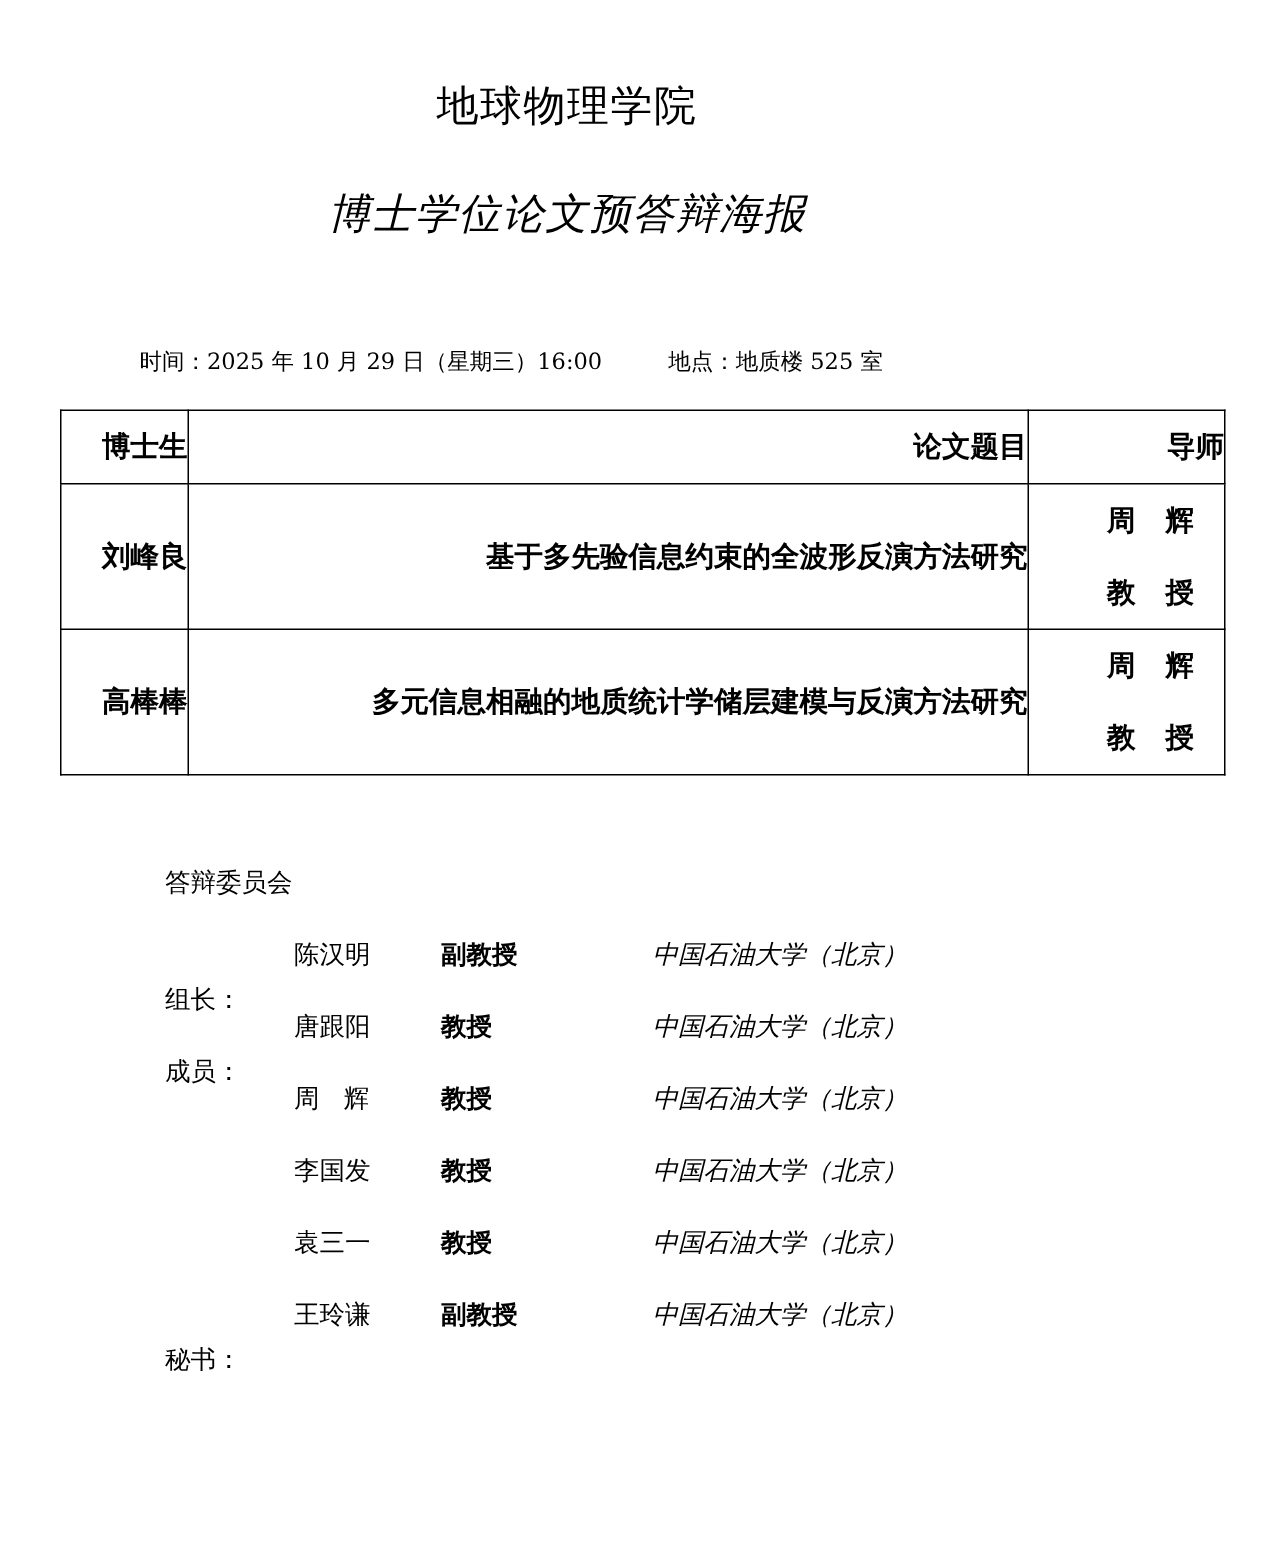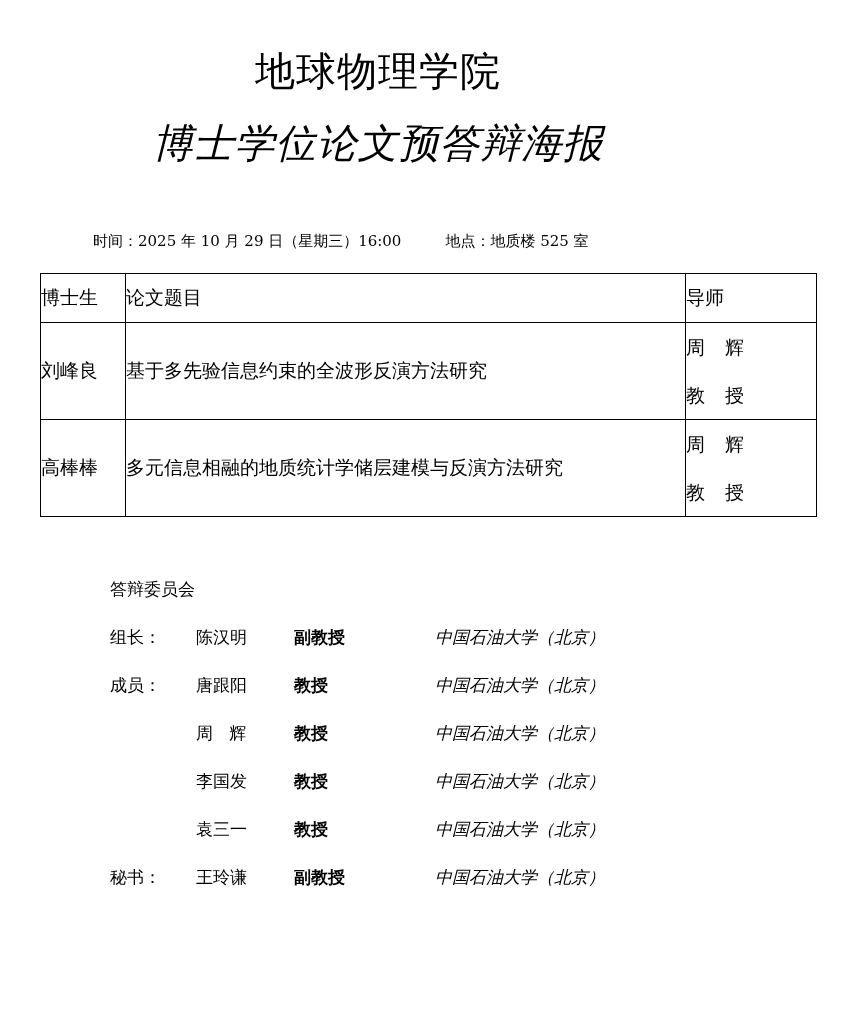--- a/index.html
+++ b/index.html
@@ -2,49 +2,49 @@
 <html><head>
 <meta charset="utf-8">
 <style>
   html, body { margin: 0; padding: 0; background: #ffffff; }
   body {
     width: 856px; height: 1029px; position: relative; overflow: hidden;
     font-family: "DejaVu Serif", "Liberation Serif", serif; color: #000;
   }
   .title {
     position: absolute; left: 0; width: 756px; text-align: center;
-    font-size: 40px; line-height: 48px; letter-spacing: 1px;
+    font-size: 28px; line-height: 48px; letter-spacing: 1px;
   }
   #t1 { top: 47px; }
   #t2 { top: 119px; font-style: italic; }
   .info {
     position: absolute; top: 228px; left: 93px; font-size: 15px; line-height: 26px;
     white-space: pre;
   }
   .info .gap { display: inline-block; width: 44px; }
   table.plan {
     position: absolute; left: 40px; top: 273px; width: 777px;
     border-collapse: collapse; font-size: 19px;
   }
   table.plan td, table.plan th {
-    border: 1px solid #000; text-align: left; font-weight: normal; padding: 0;
+    border: 1px solid #000; text-align: right; font-weight: bold; padding: 0;
   }
   table.plan tr.head { height: 49px; }
   table.plan tr.row { height: 97px; }
   .c1 { width: 84px; }
   .c3 { width: 130px; }
   .adv { line-height: 48px; }
   .adv span { letter-spacing: 20px; }
   .committee {
     position: absolute; left: 110px; top: 576px; font-size: 17px;
   }
   .committee .heading { height: 48px; line-height: 26px; }
   .mrow { height: 48px; line-height: 26px; position: relative; }
   .mrow span { position: absolute; top: 0; white-space: pre; }
-  .role { left: 0; }
+  .role { left: 0; margin-top: 30px; }
   .name { left: 86px; }
   .rank { left: 184px; font-weight: bold; }
   .org  { left: 325px; font-style: italic; }
 </style>
 </head>
 <body>
 
 <div id="t1" class="title">地球物理学院</div>
 <div id="t2" class="title">博士学位论文预答辩海报</div>
 

